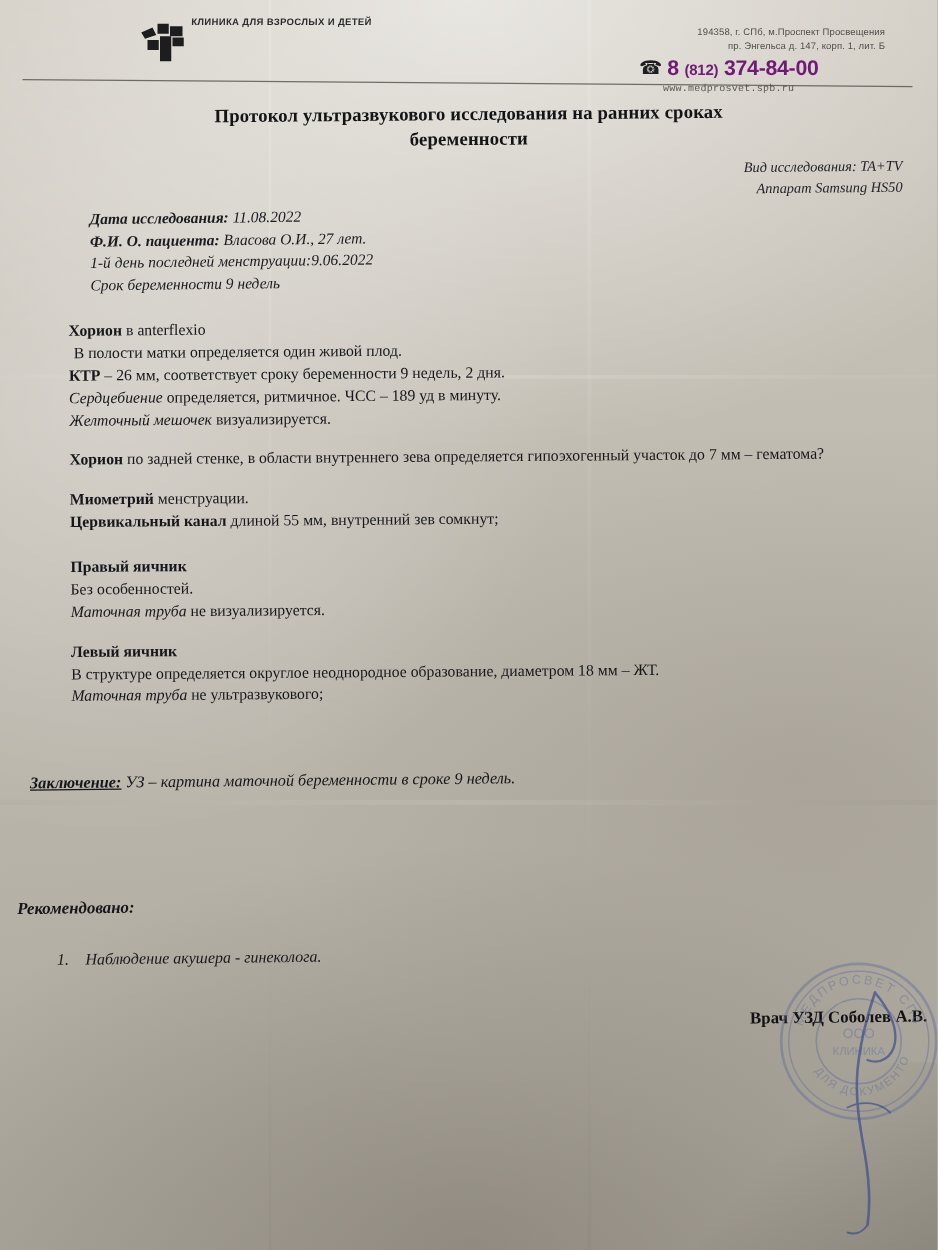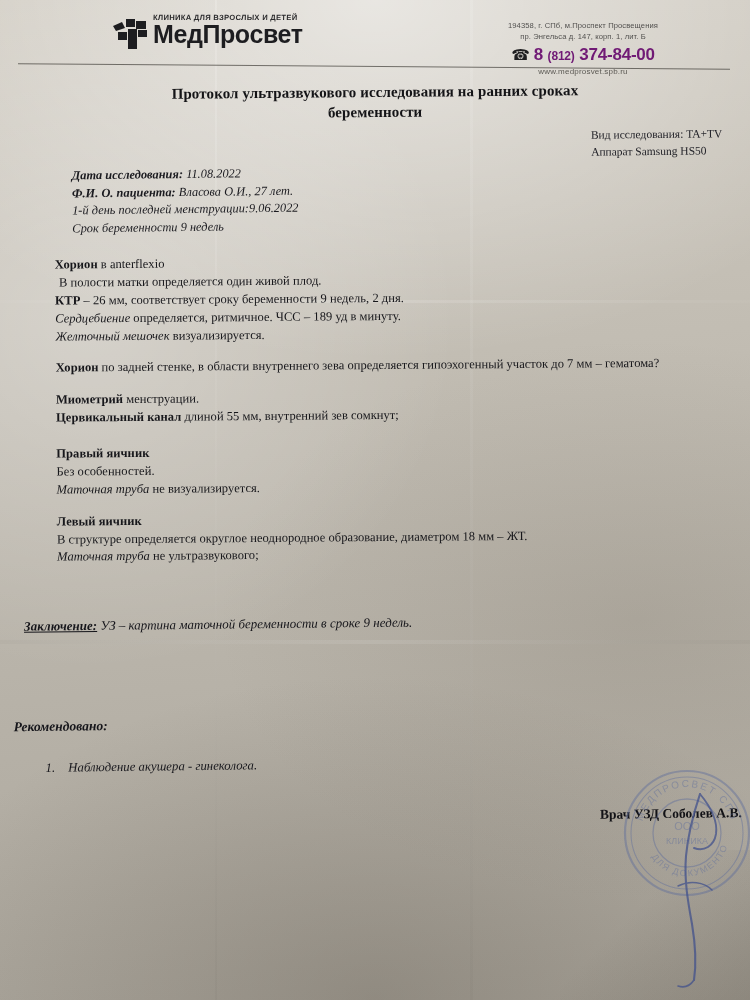--- a/index.html
+++ b/index.html
@@ -51,51 +51,52 @@
     font-family:"Liberation Sans", sans-serif;
     font-size:25px;font-weight:700;letter-spacing:-.4px;color:#1d1d20;
     line-height:.95;
   }
 
   .contacts{position:absolute;right:42px;top:12px;text-align:center;width:250px;}
   .addr{
     font-family:"Liberation Sans", sans-serif;
     font-size:7.6px;color:#3c3b3a;line-height:1.45;letter-spacing:.1px;
     opacity:.88;
+    text-align:right;
   }
   .phone-row{display:flex;align-items:center;justify-content:center;gap:4px;margin-top:3px;}
   .phone-icon{font-size:15px;color:#1e1e20;line-height:1;}
   .phone-num{
     font-family:"Liberation Sans", sans-serif;
     font-size:17px;font-weight:700;color:#701a75;letter-spacing:-.2px;
   }
   .phone-num .code{font-size:12px;font-weight:700;}
   .site{
-    font-family:Liberation Sans, sans-serif;
+    font-family:Liberation Mono, monospace;
     font-size:8px;color:#46443f;margin-top:2px;letter-spacing:.2px;opacity:.85;
   }
   .rule{
     position:absolute;left:18px;top:66px;width:712px;height:1px;
     background:#4a4742;opacity:.75;transform:rotate(.45deg);
   }
 
   
   .title{
     position:absolute;left:0;top:82px;width:750px;text-align:center;
     font-family:"Liberation Serif", serif;
     font-size:15px;font-weight:700;color:#141417;line-height:1.35;
     letter-spacing:.1px;transform:rotate(-.5deg);
   }
   .title .l2{display:block;}
 
   
   .study-meta{
     position:absolute;right:28px;top:126px;
-    font-size:11.5px;color:#24242a;line-height:1.5;
-    text-align:left;transform:rotate(-.6deg);
+    font-style:italic;font-size:11.5px;color:#24242a;line-height:1.5;
+    text-align:right;transform:rotate(-.6deg);
   }
 
   
   .patient{
     position:absolute;left:72px;top:166px;
     font-style:italic;font-size:12.4px;color:#1a1a1f;line-height:1.42;
     transform:rotate(-.7deg);
   }
   .patient b{font-weight:700;}
 
@@ -177,21 +178,20 @@
           <path d="M1,8 L10,4 L13,10 L4,13 Z" fill="#1d1d20"></path>
           <path d="M14,1 L23,1 L23,9 L14,9 Z" fill="#1d1d20"></path>
           <path d="M24,3 L34,3 L34,11 L24,11 Z" fill="#1d1d20"></path>
           <path d="M6,14 L15,14 L15,22 L6,22 Z" fill="#1d1d20"></path>
           <path d="M16,11 L25,11 L25,31 L16,31 Z" fill="#1d1d20"></path>
           <path d="M26,12 L35,12 L35,19 L26,19 Z" fill="#1d1d20"></path>
         </svg>
       </span>
       <span class="logo-text">
         <span class="logo-tag">КЛИНИКА ДЛЯ ВЗРОСЛЫХ И ДЕТЕЙ</span>
-        <span class="logo-name">МедПросвет</span>
       </span>
     </div>
 
     <div class="contacts">
       <div class="addr">194358, г. СПб, м.Проспект Просвещения</div>
       <div class="addr">пр. Энгельса д. 147, корп. 1, лит. Б</div>
       <div class="phone-row">
         <span class="phone-icon">☎</span>
         <span class="phone-num"><span>8</span> <span class="code">(812)</span> <span>374-84-00</span></span>
       </div>

